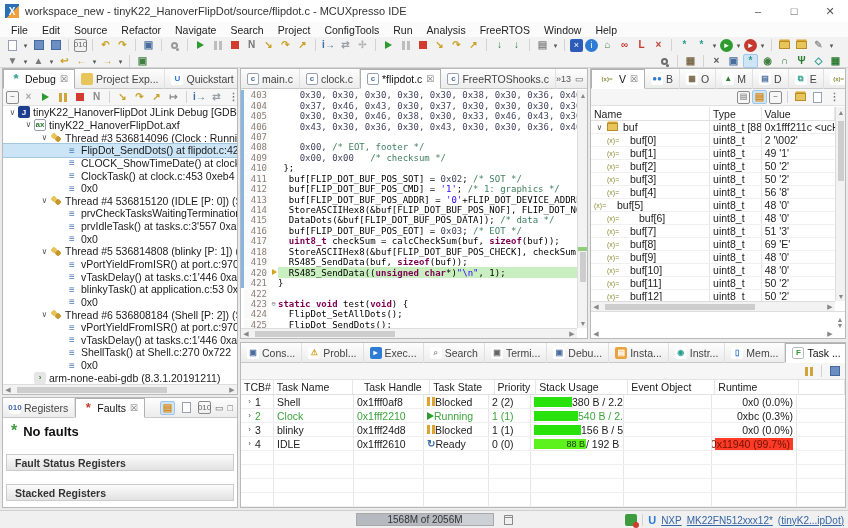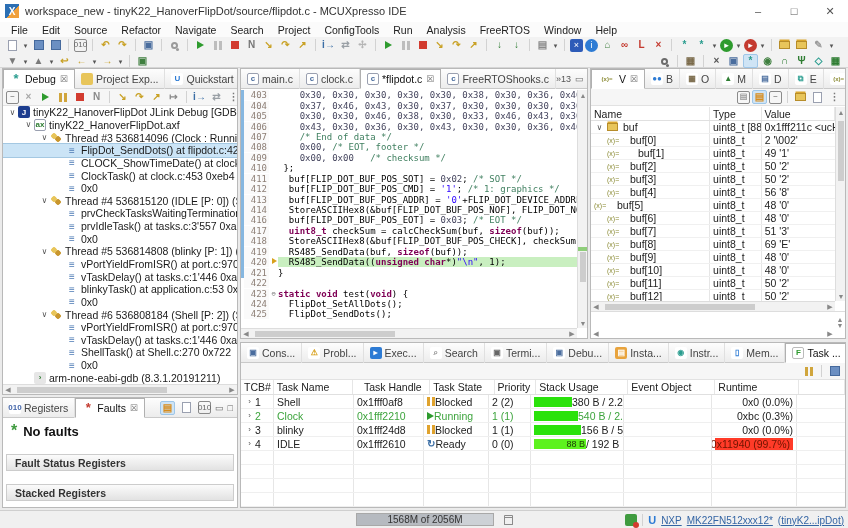--- a/index.html
+++ b/index.html
@@ -500,28 +500,29 @@
         <span class="ovf">»13</span>
         <span class="mm">▭</span>
         <span class="mm">□</span>
       </div>
     </div>
   <div id="code">
       <div class="cl"><span class="diff" style="background: rgb(134, 183, 224);"></span><span class="gut">403</span><span class="fold"></span><span class="src"><span>    </span><span class="tn">0x30, 0x30, 0x30, 0x30, 0x30, 0x38, 0x30, 0x36, 0x46, 0x43,</span></span></div>
       <div class="cl"><span class="diff" style="background: rgb(134, 183, 224);"></span><span class="gut">404</span><span class="fold"></span><span class="src"><span>    </span><span class="tn">0x37, 0x46, 0x43, 0x30, 0x37, 0x30, 0x30, 0x30, 0x30, 0x36, 0x46,</span></span></div>
       <div class="cl"><span class="diff" style="background: rgb(134, 183, 224);"></span><span class="gut">405</span><span class="fold"></span><span class="src"><span>    </span><span class="tn">0x30, 0x30, 0x46, 0x38, 0x30, 0x33, 0x46, 0x43, 0x30, 0x46,</span></span></div>
       <div class="cl"><span class="diff" style="background: rgb(134, 183, 224);"></span><span class="gut">406</span><span class="fold"></span><span class="src"><span>    </span><span class="tn">0x43, 0x30, 0x36, 0x30, 0x43, 0x30, 0x30, 0x36, 0x46, 0x43, 0x46,</span></span></div>
-      <div class="cl"><span class="diff" style="background: rgb(134, 183, 224);"></span><span class="gut">407</span><span class="fold"></span><span class="src"><span>    </span><span class="tc">/* End of data */</span></span></div>
+      <div class="cl"><span class="diff" style="background: rgb(134, 183, 224);"></span><span class="gut">407</span><span class="fold"></span></div>
       <div class="cl"><span class="diff" style="background: rgb(134, 183, 224);"></span><span class="gut">408</span><span class="fold"></span><span class="src"><span>    </span><span class="tn">0x00,</span><span class="tp"> </span><span class="tc">/* EOT, footer */</span></span></div>
       <div class="cl"><span class="diff" style="background: rgb(134, 183, 224);"></span><span class="gut">409</span><span class="fold"></span><span class="src"><span>    </span><span class="tn">0x00, 0x00</span><span class="tp">   </span><span class="tc">/* checksum */</span></span></div>
       <div class="cl"><span class="diff" style="background: rgb(134, 183, 224);"></span><span class="gut">410</span><span class="fold"></span><span class="src"><span> </span><span class="tp">};</span></span></div>
       <div class="cl"><span class="diff" style="background: rgb(134, 183, 224);"></span><span class="gut">411</span><span class="fold"></span><span class="src"><span>  </span><span class="tp">buf[FLIP_DOT_BUF_POS_SOT] = </span><span class="tn">0x02</span><span class="tp">; </span><span class="tc">/* SOT */</span></span></div>
       <div class="cl"><span class="diff" style="background: rgb(134, 183, 224);"></span><span class="gut">412</span><span class="fold"></span><span class="src"><span>  </span><span class="tp">buf[FLIP_DOT_BUF_POS_CMD] = </span><span class="ts">'1'</span><span class="tp">; </span><span class="tc">/* 1: graphics */</span></span></div>
       <div class="cl"><span class="diff" style="background: rgb(134, 183, 224);"></span><span class="gut">413</span><span class="fold"></span><span class="src"><span>  </span><span class="tp">buf[FLIP_DOT_BUF_POS_ADDR] = </span><span class="ts">'0'</span><span class="tp">+FLIP_DOT_DEVICE_ADDRESS+1;</span></span></div>
       <div class="cl"><span class="diff" style="background: rgb(134, 183, 224);"></span><span class="gut">414</span><span class="fold"></span><span class="src"><span>  </span><span class="tp">StoreASCIIHex8(&amp;buf[FLIP_DOT_BUF_POS_NOF], FLIP_DOT_NOF_DAT</span></span></div>
+      <div class="cl"><span class="diff" style="background: rgb(134, 183, 224);"></span><span class="gut">415</span><span class="fold"></span><span class="src"><span>  </span><span class="tp">DataDots(&amp;buf[FLIP_DOT_BUF_POS_DATA]); </span><span class="tc">/* data */</span></span></div>
       <div class="cl"><span class="diff" style="background: rgb(134, 183, 224);"></span><span class="gut">416</span><span class="fold"></span><span class="src"><span>  </span><span class="tp">buf[FLIP_DOT_BUF_POS_EOT] = </span><span class="tn">0x03</span><span class="tp">; </span><span class="tc">/* EOT */</span></span></div>
       <div class="cl"><span class="diff" style="background: rgb(134, 183, 224);"></span><span class="gut">417</span><span class="fold"></span><span class="src"><span>  </span><span class="tk">uint8_t</span><span class="tp"> checkSum = calcCheckSum(buf, </span><span class="tk">sizeof</span><span class="tp">(buf));</span></span></div>
       <div class="cl"><span class="diff" style="background: rgb(134, 183, 224);"></span><span class="gut">418</span><span class="fold"></span><span class="src"><span>  </span><span class="tp">StoreASCIIHex8(&amp;buf[FLIP_DOT_BUF_POS_CHECK], checkSum);</span></span></div>
       <div class="cl"><span class="diff" style="background: rgb(134, 183, 224);"></span><span class="gut">419</span><span class="fold"></span><span class="src"><span>  </span><span class="tp">RS485_SendData(buf, </span><span class="tk">sizeof</span><span class="tp">(buf));</span></span></div>
       <div class="cl cur"><span class="diff" style="background: rgb(134, 183, 224);"></span><span class="gut">420</span><span class="fold"><span class="curarrow"></span></span><span class="src"><span>  </span><span class="tp">RS485_SendData((</span><span class="tk">unsigned char</span><span class="tp">*)</span><span class="ts">"\n"</span><span class="tp">, 1);</span></span></div>
       <div class="cl"><span class="diff" style="background: rgb(134, 183, 224);"></span><span class="gut">421</span><span class="fold"></span><span class="src"><span></span><span class="tp">}</span></span></div>
       <div class="cl"><span class="diff"></span><span class="gut">422</span><span class="fold"></span><span class="src"><span></span></span></div>
       <div class="cl"><span class="diff"></span><span class="gut">423</span><span class="fold">⊖</span><span class="src"><span></span><span class="tk">static</span><span class="tp"> </span><span class="tk">void</span><span class="tp"> test(</span><span class="tk">void</span><span class="tp">) {</span></span></div>
       <div class="cl"><span class="diff"></span><span class="gut">424</span><span class="fold"></span><span class="src"><span>  </span><span class="tp">FlipDot_SetAllDots();</span></span></div>
       <div class="cl"><span class="diff"></span><span class="gut">425</span><span class="fold"></span><span class="src"><span>  </span><span class="tp">FlipDot_SendDots();</span></span></div>
@@ -604,21 +605,21 @@
         <span class="gc" style="width: 120px; padding-left: 16px;">
           <span class="varicon">(x)=</span>
           <span style="margin-left: 3px;">buf[0]</span>
         </span>
         <span class="gc" style="width: 52px;">uint8_t</span>
         <span class="gc" style="width: 74px; border-right: none;">2 '\002'</span>
       </div>
       <div class="grow">
         <span class="gc" style="width: 120px; padding-left: 16px;">
           <span class="varicon">(x)=</span>
-          <span style="margin-left: 11px;">buf[1]</span>
+          <span style="margin-left: 3px;">buf[1]</span>
         </span>
         <span class="gc" style="width: 52px;">uint8_t</span>
         <span class="gc" style="width: 74px; border-right: none;">49 '1'</span>
       </div>
       <div class="grow">
         <span class="gc" style="width: 120px; padding-left: 16px;">
           <span class="varicon">(x)=</span>
           <span style="margin-left: 3px;">buf[2]</span>
         </span>
         <span class="gc" style="width: 52px;">uint8_t</span>
@@ -644,21 +645,21 @@
         <span class="gc" style="width: 120px; ">
           <span class="varicon">(x)=</span>
           <span style="margin-left: 3px;">buf[5]</span>
         </span>
         <span class="gc" style="width: 52px;">uint8_t</span>
         <span class="gc" style="width: 74px; border-right: none;">48 '0'</span>
       </div>
       <div class="grow">
         <span class="gc" style="width: 120px; padding-left: 16px;">
           <span class="varicon">(x)=</span>
-          <span style="margin-left: 3px;">buf[6]</span>
+          <span style="margin-left: 12px;">buf[6]</span>
         </span>
         <span class="gc" style="width: 52px;">uint8_t</span>
         <span class="gc" style="width: 74px; border-right: none;">48 '0'</span>
       </div>
       <div class="grow">
         <span class="gc" style="width: 120px; padding-left: 16px;">
           <span class="varicon">(x)=</span>
           <span style="margin-left: 3px;">buf[7]</span>
         </span>
         <span class="gc" style="width: 52px;">uint8_t</span>

